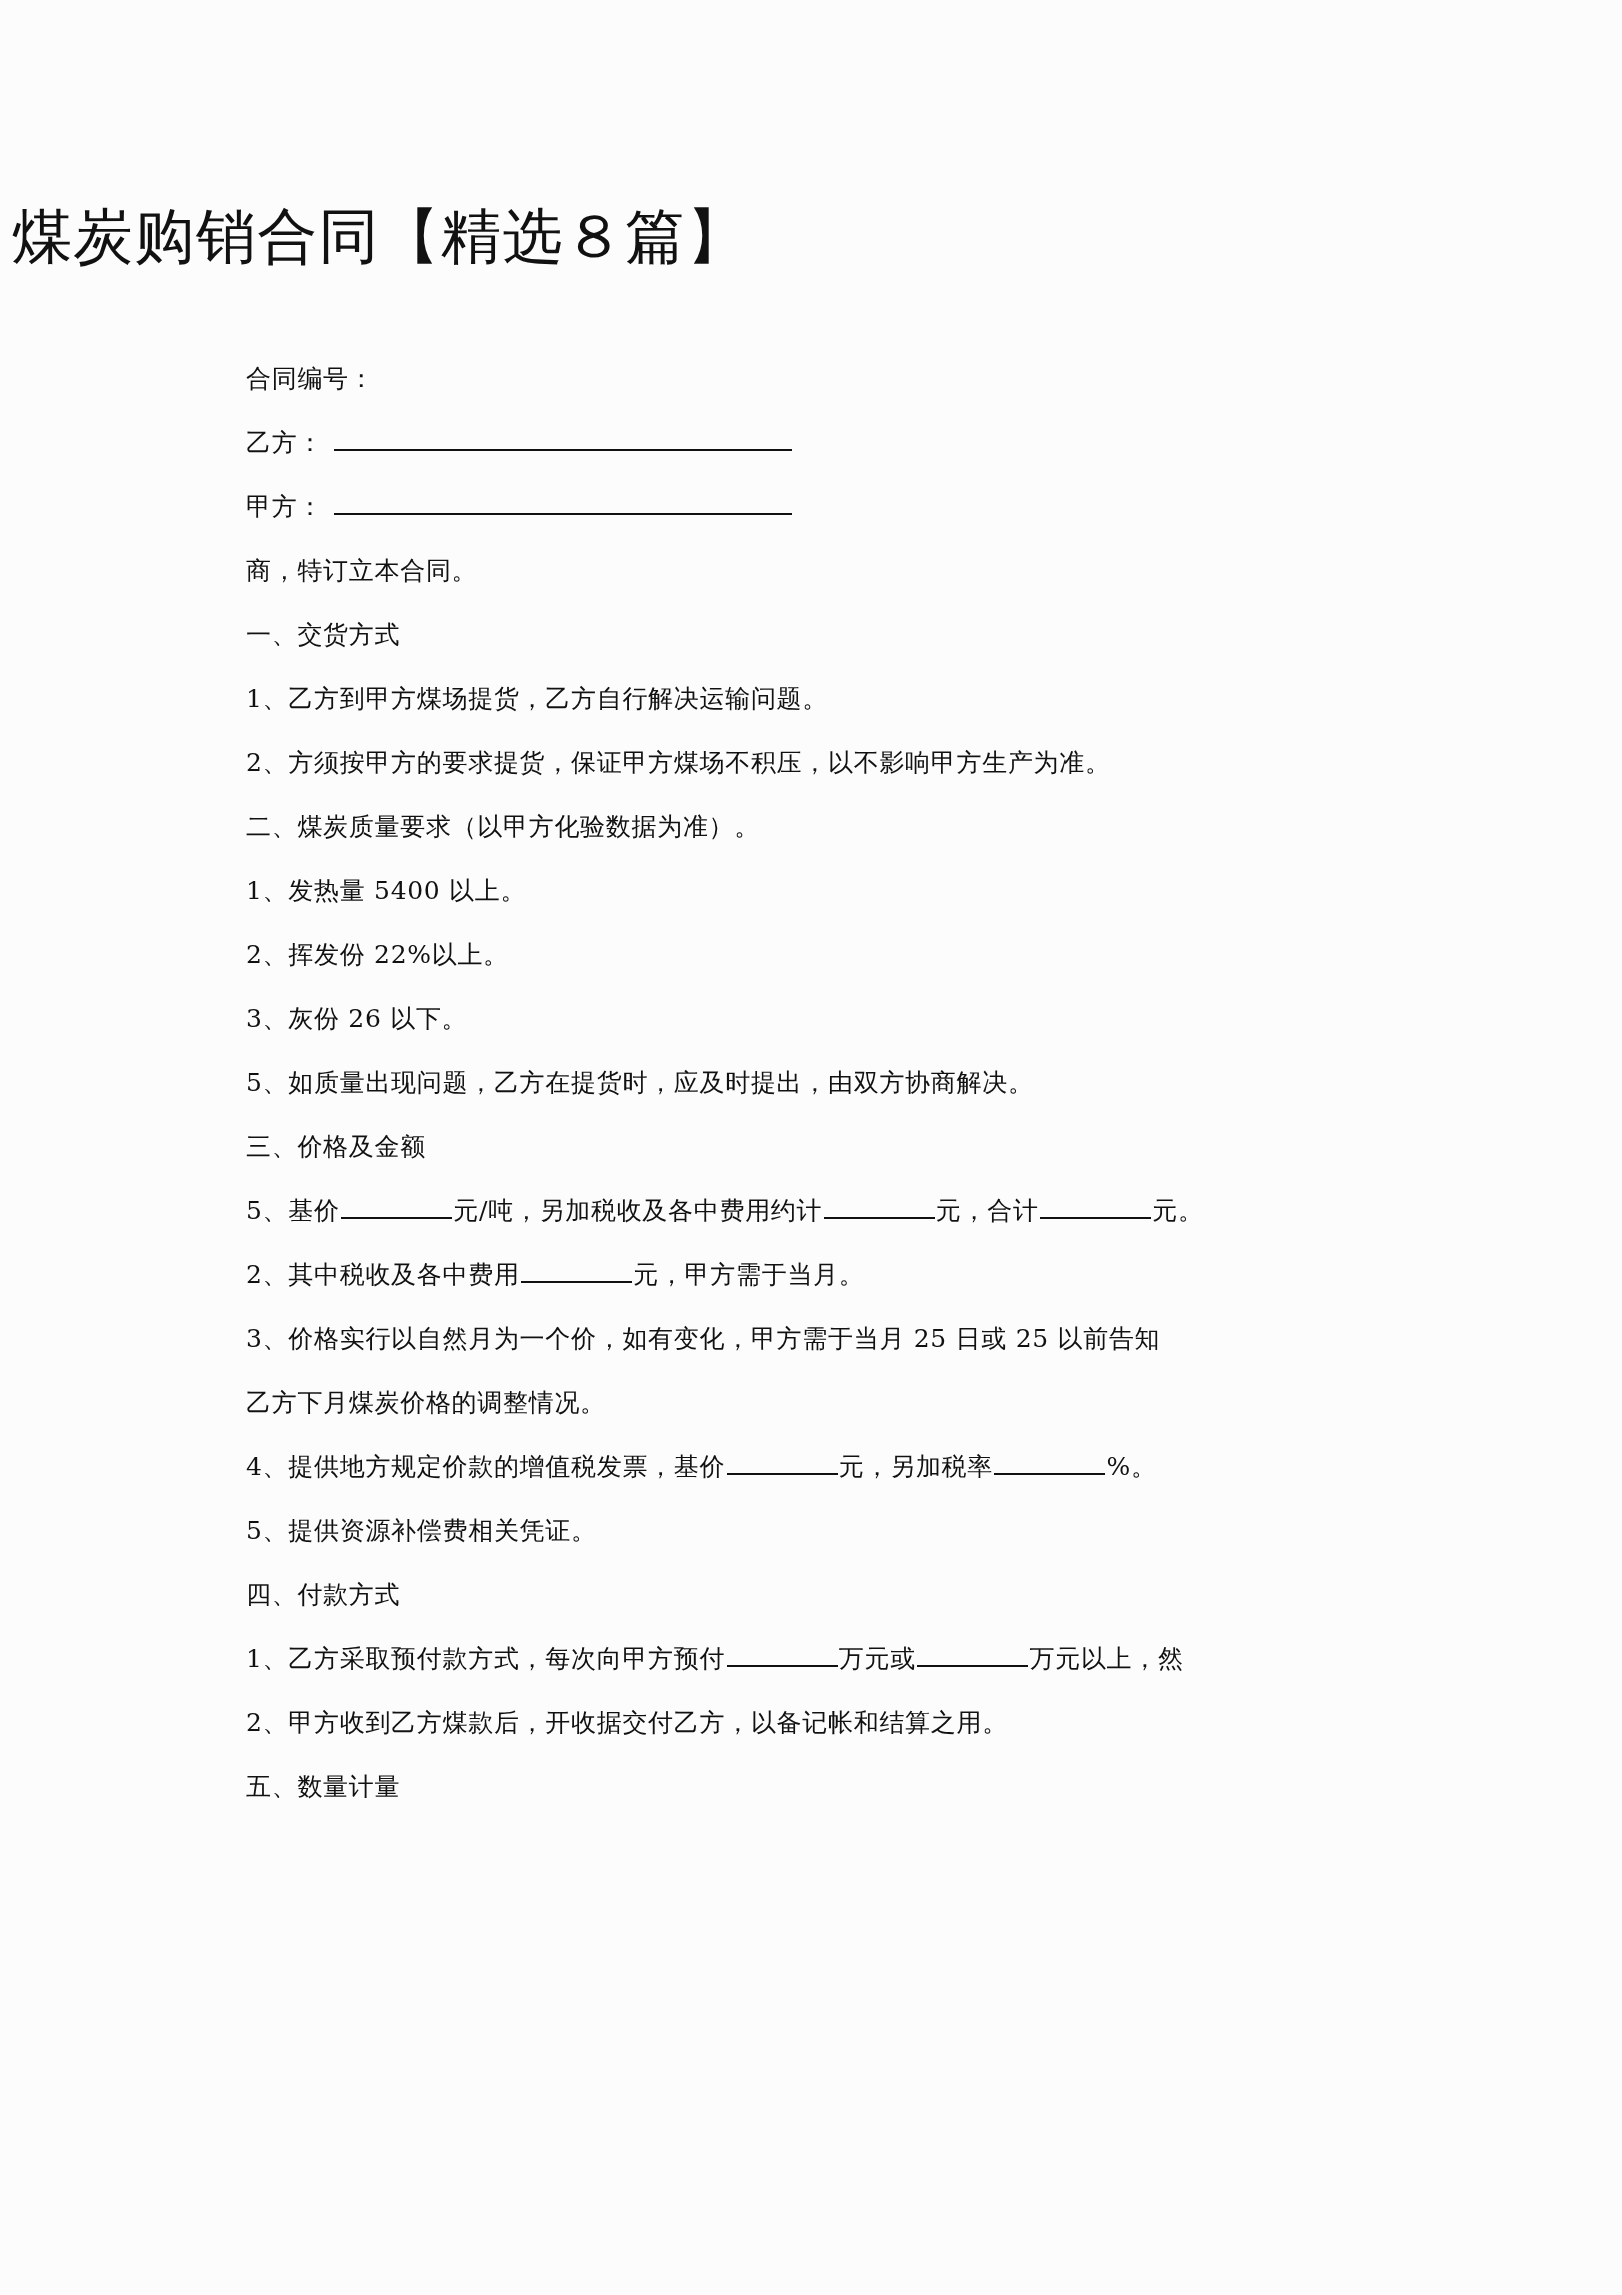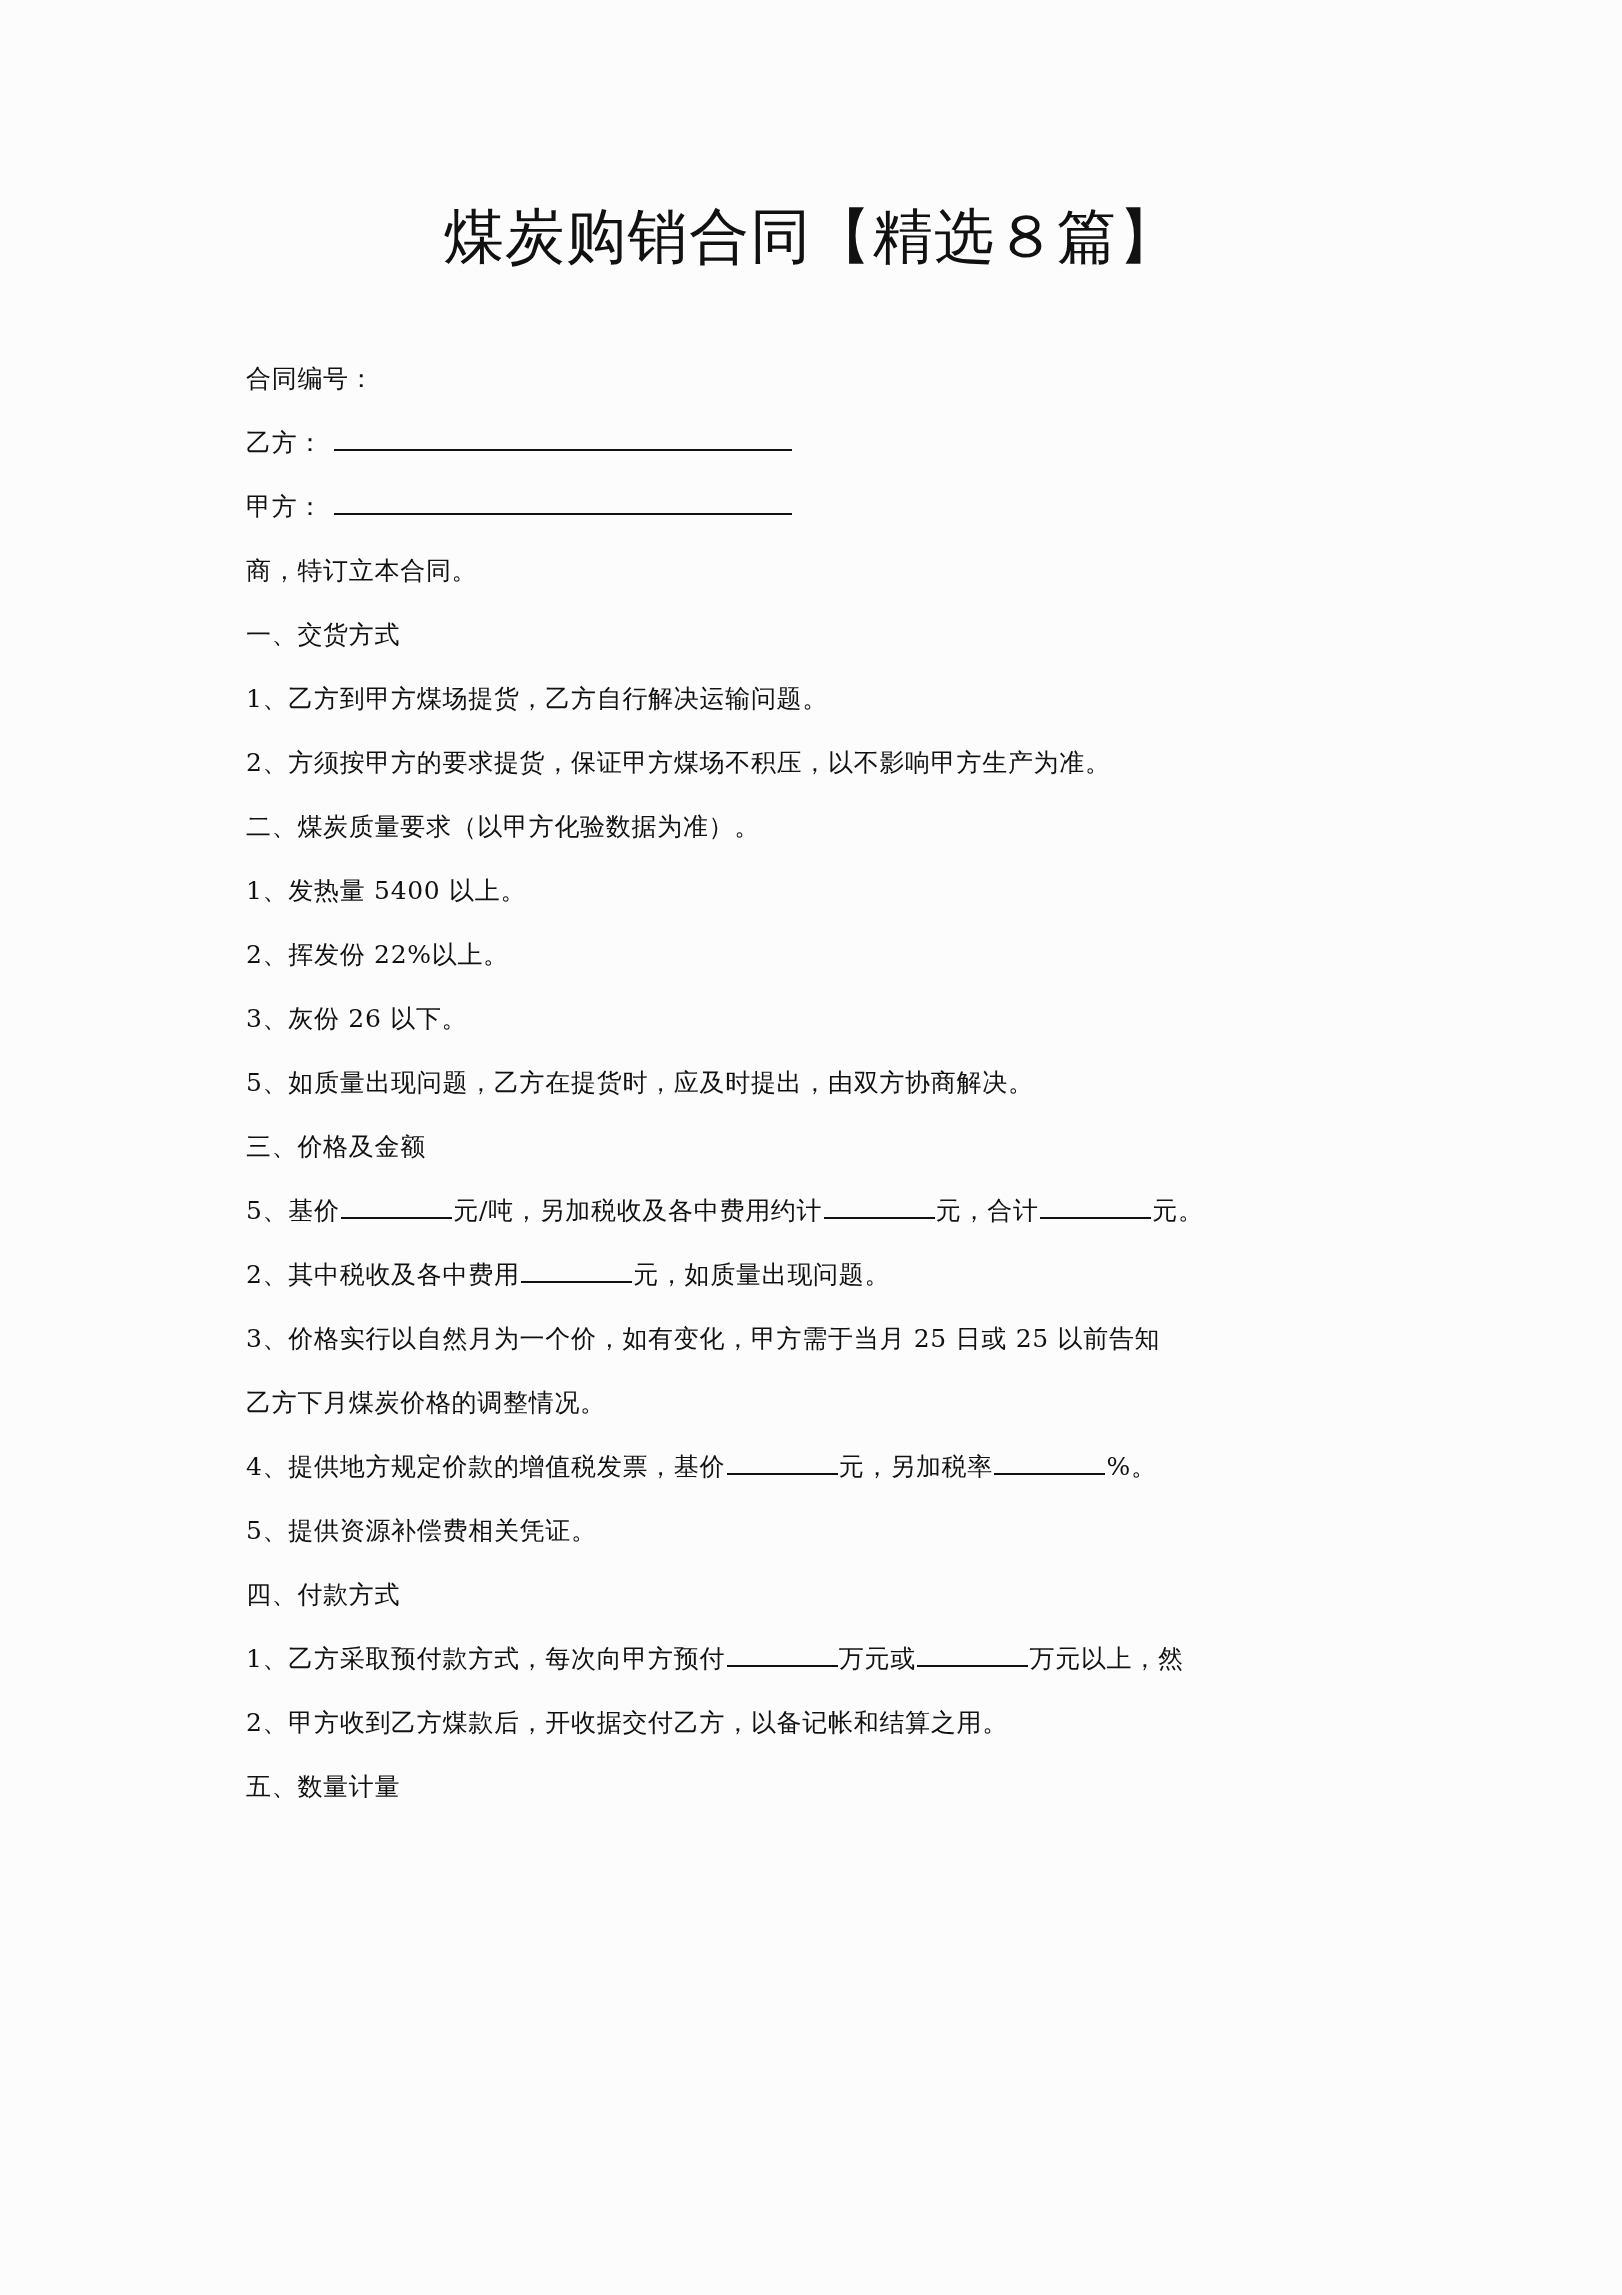--- a/index.html
+++ b/index.html
@@ -14,26 +14,26 @@
   }
   .page {
     position: absolute;
     left: 0; top: 0;
     width: 1623px; height: 2295px;
   }
   .title {
     position: absolute;
     left: 0; right: 0;
     top: 194px;
-    text-align: center;
     font-size: 60px;
     line-height: 85px;
     letter-spacing: 1.3px;
     font-weight: normal;
     margin: 0;
+    padding-left: 12px;
   }
   .body {
     position: absolute;
     left: 246px;
     top: 347px;
     width: 1132px;
   }
   .line {
     font-size: 25px;
     height: 64px;
@@ -78,21 +78,21 @@
     <div class="line">1、发热量 5400 以上。</div>
     <div class="line">2、挥发份 22%以上。</div>
     <div class="line">3、灰份 26 以下。</div>
     <div class="line">5、如质量出现问题，乙方在提货时，应及时提出，由双方协商解决。</div>
 
     <div class="line">三、价格及金额</div>
     <div class="line">
       <span>5、基价</span><span class="blank short"></span><span>元/吨，另加税收及各中费用约计</span><span class="blank short"></span><span>元，合计</span><span class="blank short"></span><span>元。</span>
     </div>
     <div class="line">
-      <span>2、其中税收及各中费用</span><span class="blank short"></span><span>元，如质量出现问题。</span>
+      <span>2、其中税收及各中费用</span><span class="blank short"></span><span>元，甲方需于当月。</span>
     </div>
     <div class="line">3、价格实行以自然月为一个价，如有变化，甲方需于当月 25 日或 25 以前告知</div>
     <div class="line">乙方下月煤炭价格的调整情况。</div>
     <div class="line">
       <span>4、提供地方规定价款的增值税发票，基价</span><span class="blank short"></span><span>元，另加税率</span><span class="blank short"></span><span>%。</span>
     </div>
     <div class="line">5、提供资源补偿费相关凭证。</div>
 
     <div class="line">四、付款方式</div>
     <div class="line">

